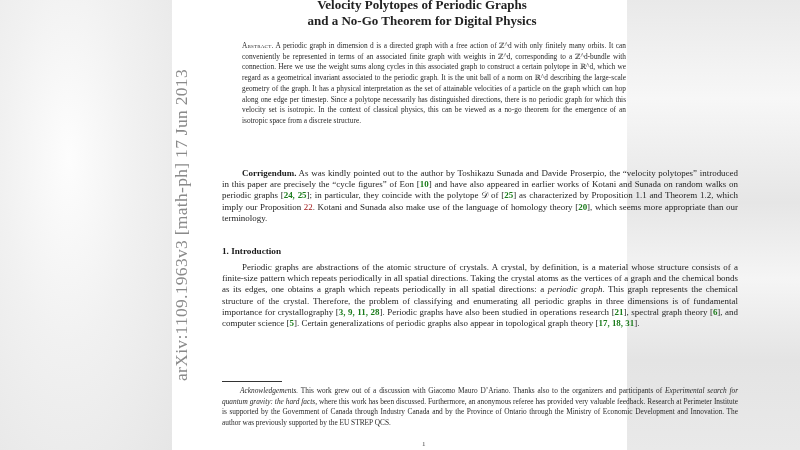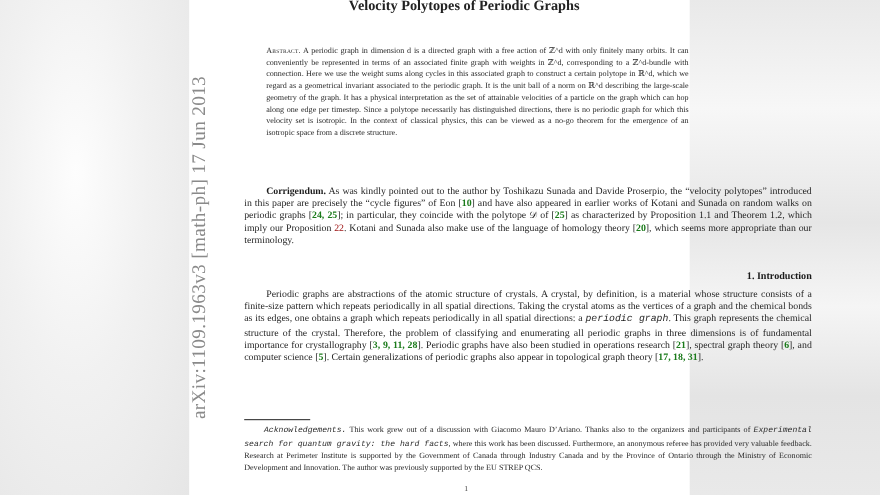--- a/index.html
+++ b/index.html
@@ -38,48 +38,49 @@
   .body-text {
     position:absolute; left:222px; width:516px;
     font-size:8.95px; line-height:11.2px; text-align:justify; color:#1e1e1e;
   }
   .corr { top:168px; }
   .indent { text-indent:20px; }
   .cite { color:#1a7a1a; font-weight:bold; }
   .ref-red { color:#a01818; }
   .section-h {
     position:absolute; left:222px; width:516px; top:246px;
-    text-align:right; font-weight:bold; font-size:9.2px;
+    text-align:left; font-weight:bold; font-size:9.2px;
   }
   .intro { top:262px; }
   .fn-rule {
     position:absolute; left:222px; top:381px; width:60px; height:1px; background:#333;
   }
   .footnotes {
     position:absolute; left:222px; width:516px; top:386px;
     font-size:7.35px; line-height:10.6px; text-align:justify; color:#2a2a2a;
   }
   .fn-indent { text-indent:18px; }
   .page-num {
     position:absolute; left:422px; top:440px; font-size:7px; color:#444;
   }
-  i { font-style:italic;font-family:Liberation Mono, monospace; }
+  i { font-style:italic; }
   b { font-weight:bold; }
 </style>
 </head>
 <body>
 
 <div class="left-bg"></div>
 
 <div class="page"></div>
 
 <div class="arxiv-stamp">arXiv:1109.1963v3  [math-ph]  17 Jun 2013</div>
 
 <div class="title">
   <div>Velocity Polytopes of Periodic Graphs</div>
+  <div>and a No-Go Theorem for Digital Physics</div>
 </div>
 
 <div class="abstract">
   <span class="sc">Abstract.</span>
   <span>A periodic graph in dimension d is a directed graph with a free action of ℤ^d with only finitely many orbits. It can conveniently be represented in terms of an associated finite graph with weights in ℤ^d, corresponding to a ℤ^d-bundle with connection. Here we use the weight sums along cycles in this associated graph to construct a certain polytope in ℝ^d, which we regard as a geometrical invariant associated to the periodic graph. It is the unit ball of a norm on ℝ^d describing the large-scale geometry of the graph. It has a physical interpretation as the set of attainable velocities of a particle on the graph which can hop along one edge per timestep. Since a polytope necessarily has distinguished directions, there is no periodic graph for which this velocity set is isotropic. In the context of classical physics, this can be viewed as a no-go theorem for the emergence of an isotropic space from a discrete structure.</span>
 </div>
 
 <div class="body-text corr indent">
   <b>Corrigendum.</b>
   <span>As was kindly pointed out to the author by Toshikazu Sunada and Davide Proserpio, the “velocity polytopes” introduced in this paper are precisely the “cycle figures” of Eon [</span><span class="cite">10</span><span>] and have also appeared in earlier works of Kotani and Sunada on random walks on periodic graphs [</span><span class="cite">24</span><span class="cite">, </span><span class="cite">25</span><span>]; in particular, they coincide with the polytope 𝒟 of [</span><span class="cite">25</span><span>] as characterized by Proposition 1.1 and Theorem 1.2, which imply our Proposition </span><span class="ref-red">22</span><span>. Kotani and Sunada also make use of the language of homology theory [</span><span class="cite">20</span><span>], which seems more appropriate than our terminology.</span>

